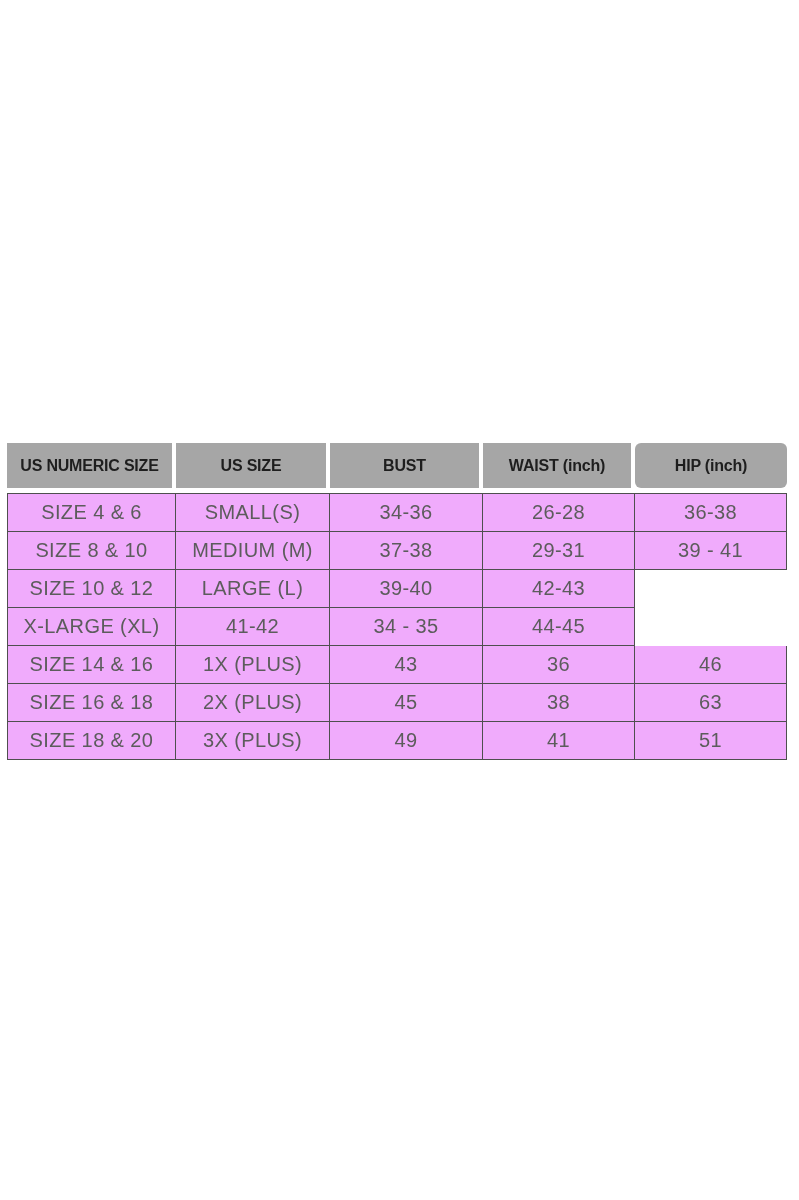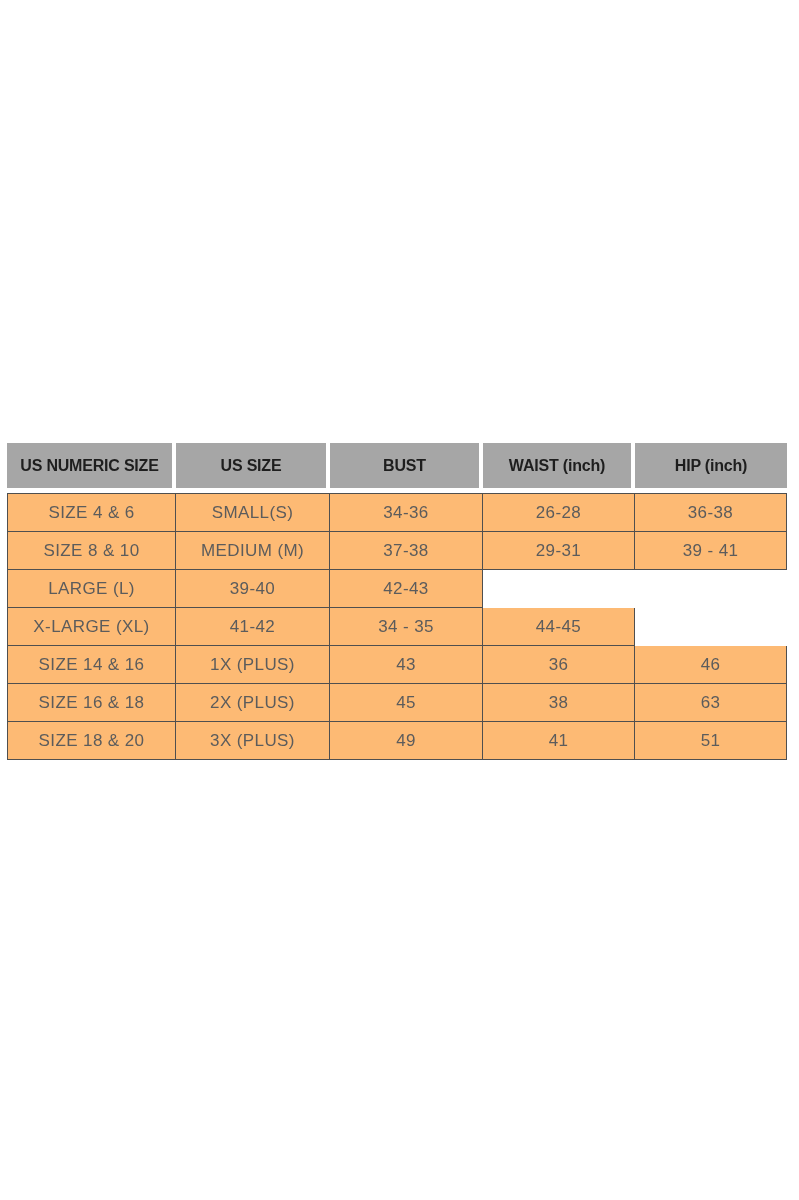--- a/index.html
+++ b/index.html
@@ -38,40 +38,40 @@
     background: var(--header-bg, #a6a6a6);
     color: var(--header-text, #1e1e1e);
     font-weight: bold;
     font-size: 16px;
     letter-spacing: -0.2px;
     display: flex;
     align-items: center;
     justify-content: center;
     border-right: 4px solid var(--page-bg, #fff);
   }
-  .hcell:last-child { border-right: none; }
+  .hcell:last-child { border-right: none; border-radius: 6px; }
   .tbody {
     border-top: 1px solid var(--border, #4f4f4f);
     border-left: 1px solid var(--border, #4f4f4f);
   }
   .trow {
     display: grid;
     grid-template-columns: 168px 154px 153px 152px 152px;
   }
   .cell {
     height: 38px;
     border-right: 1px solid var(--border, #4f4f4f);
     border-bottom: 1px solid var(--border, #4f4f4f);
     color: var(--cell-text, #5c5c5c);
-    font-size: 17px;
+    font-size: 20px;
     letter-spacing: 0.4px;
     display: flex;
     align-items: center;
     justify-content: center;
-    background: #fdba74;
+    background: #f0abfc;
   }
 </style>
 </head>
 <body>
 
 <div class="size-chart">
 
   <div class="header-row">
     <div class="hcell">US NUMERIC SIZE</div>
     <div class="hcell">US SIZE</div>
@@ -92,20 +92,21 @@
 
     <div class="trow">
       <div class="cell">SIZE 8 &amp; 10</div>
       <div class="cell">MEDIUM (M)</div>
       <div class="cell">37-38</div>
       <div class="cell">29-31</div>
       <div class="cell">39 - 41</div>
     </div>
 
     <div class="trow">
+      <div class="cell">SIZE 10 &amp; 12</div>
       <div class="cell">LARGE (L)</div>
       <div class="cell">39-40</div>
       <div class="cell">42-43</div>
     </div>
 
     <div class="trow">
       <div class="cell">X-LARGE (XL)</div>
       <div class="cell">41-42</div>
       <div class="cell">34 - 35</div>
       <div class="cell">44-45</div>

